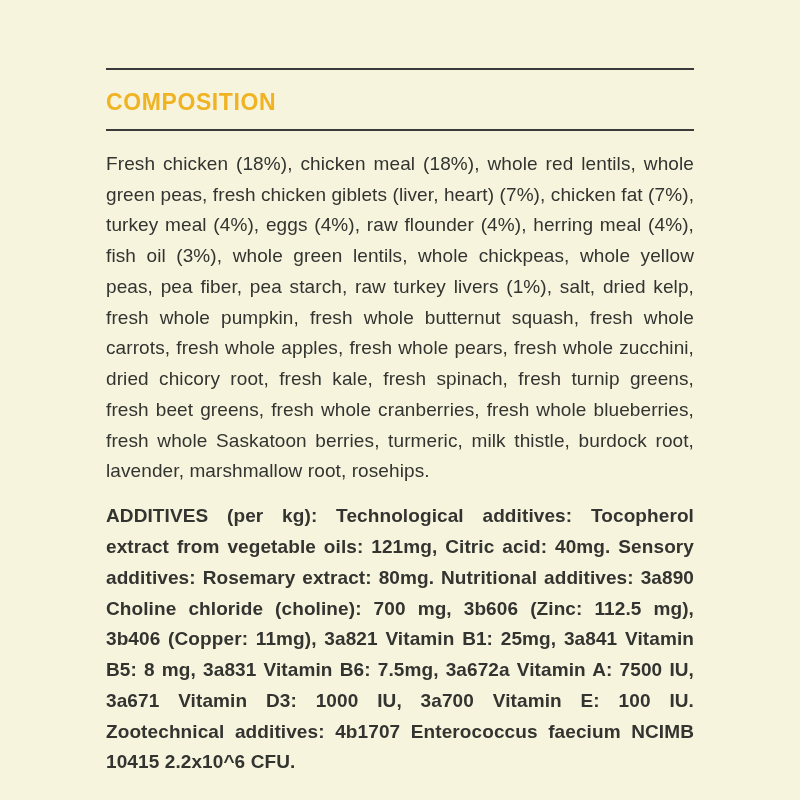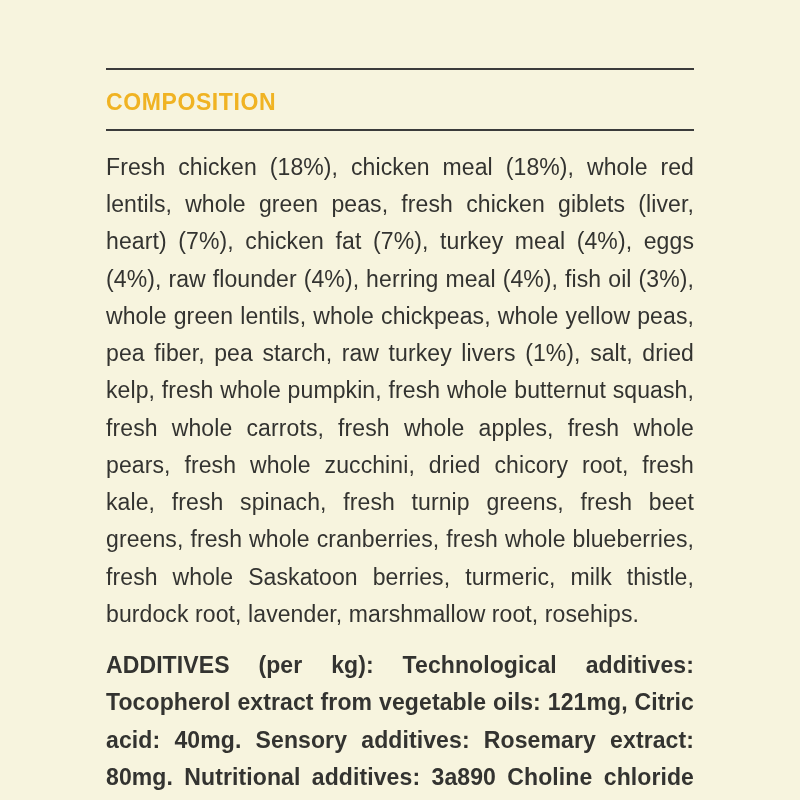--- a/index.html
+++ b/index.html
@@ -43,21 +43,21 @@
     line-height: 1.1;
   }
   .title-rule {
     height: 1.5px;
     background: #3b3b3b;
     width: 100%;
     margin-bottom: 18px;
   }
   .para {
     color: #333330;
-    font-size: 23px;
+    font-size: 19px;
     line-height: 1.62;
     text-align: justify;
     margin: 0 0 14px 0;
     letter-spacing: 0.1px;
   }
   .para:last-of-type {
     margin-bottom: 0;
     font-weight: bold;
   }
   .bottom-rule-wrap {

